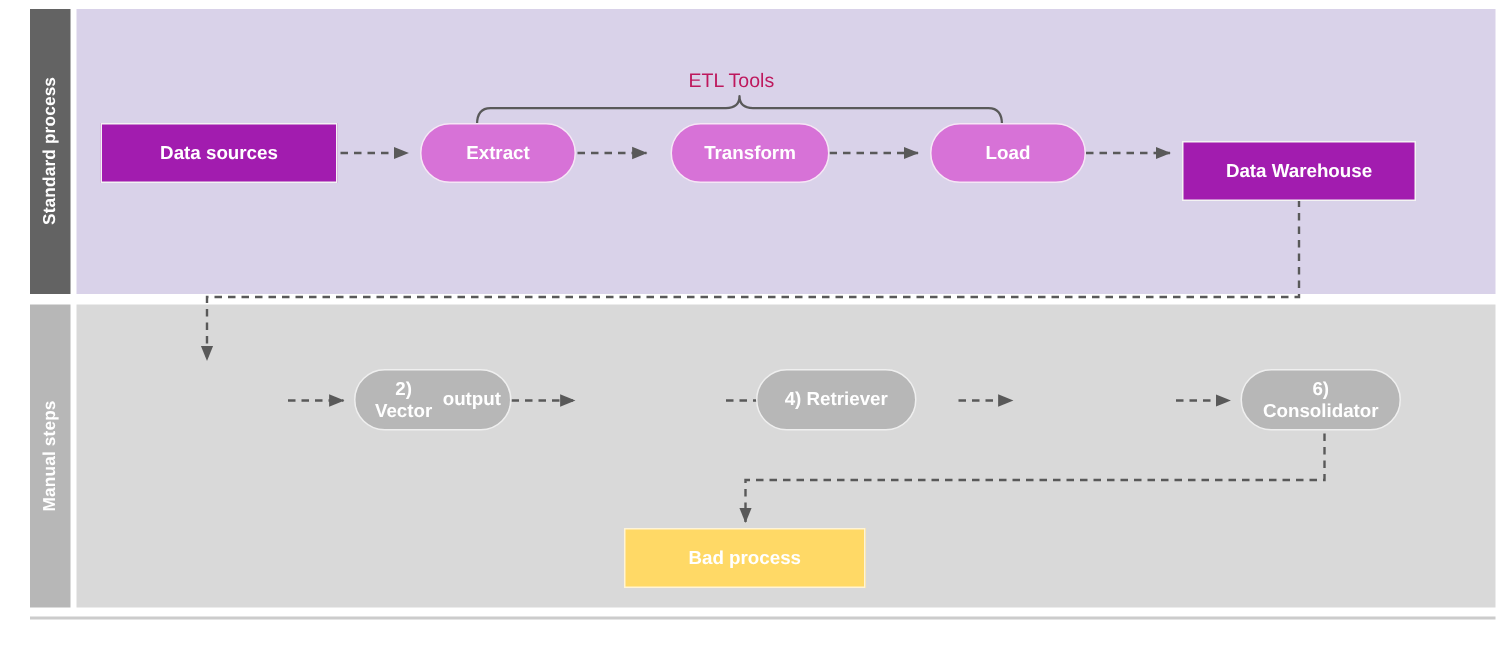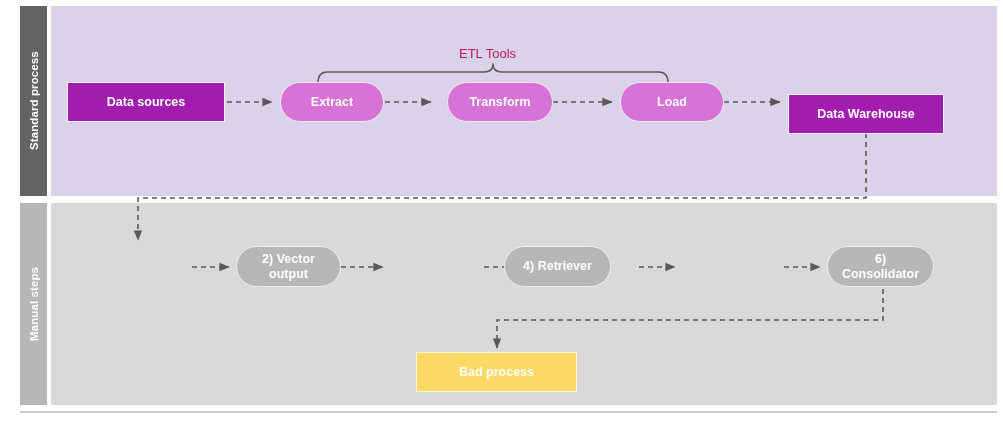--- a/index.html
+++ b/index.html
@@ -141,21 +141,21 @@
 
   <div class="node pill magenta" style="left:620px; top:82px; width:104px; height:40px;">Load</div>
 
   <div class="node pill magenta" style="left:447px; top:82px; width:106px; height:40px;">Transform</div>
 
   <div class="node rect grey" style="left:788px; top:82px; width:156px; height:40px;margin-top:12px;">Data Warehouse</div>
 
   <div class="free-label" style="left:459px; top:46px;">ETL Tools</div>
 
 
-  <div class="node pill softgrey" style="left:236px; top:246px; width:105px; height:41px; flex-direction:column;">
+  <div class="node pill softgrey" style="left:236px; top:246px; width:105px; height:41px; flex-direction:row;">
     <span>2) Vector</span>
     <span>output</span>
   </div>
 
 
   <div class="node pill softgrey" style="left:504px; top:246px; width:107px; height:41px;">4) Retriever</div>
 
 
   <div class="node pill softgrey" style="left:827px; top:246px; width:107px; height:41px; flex-direction:column;">
     <span>6)</span>

